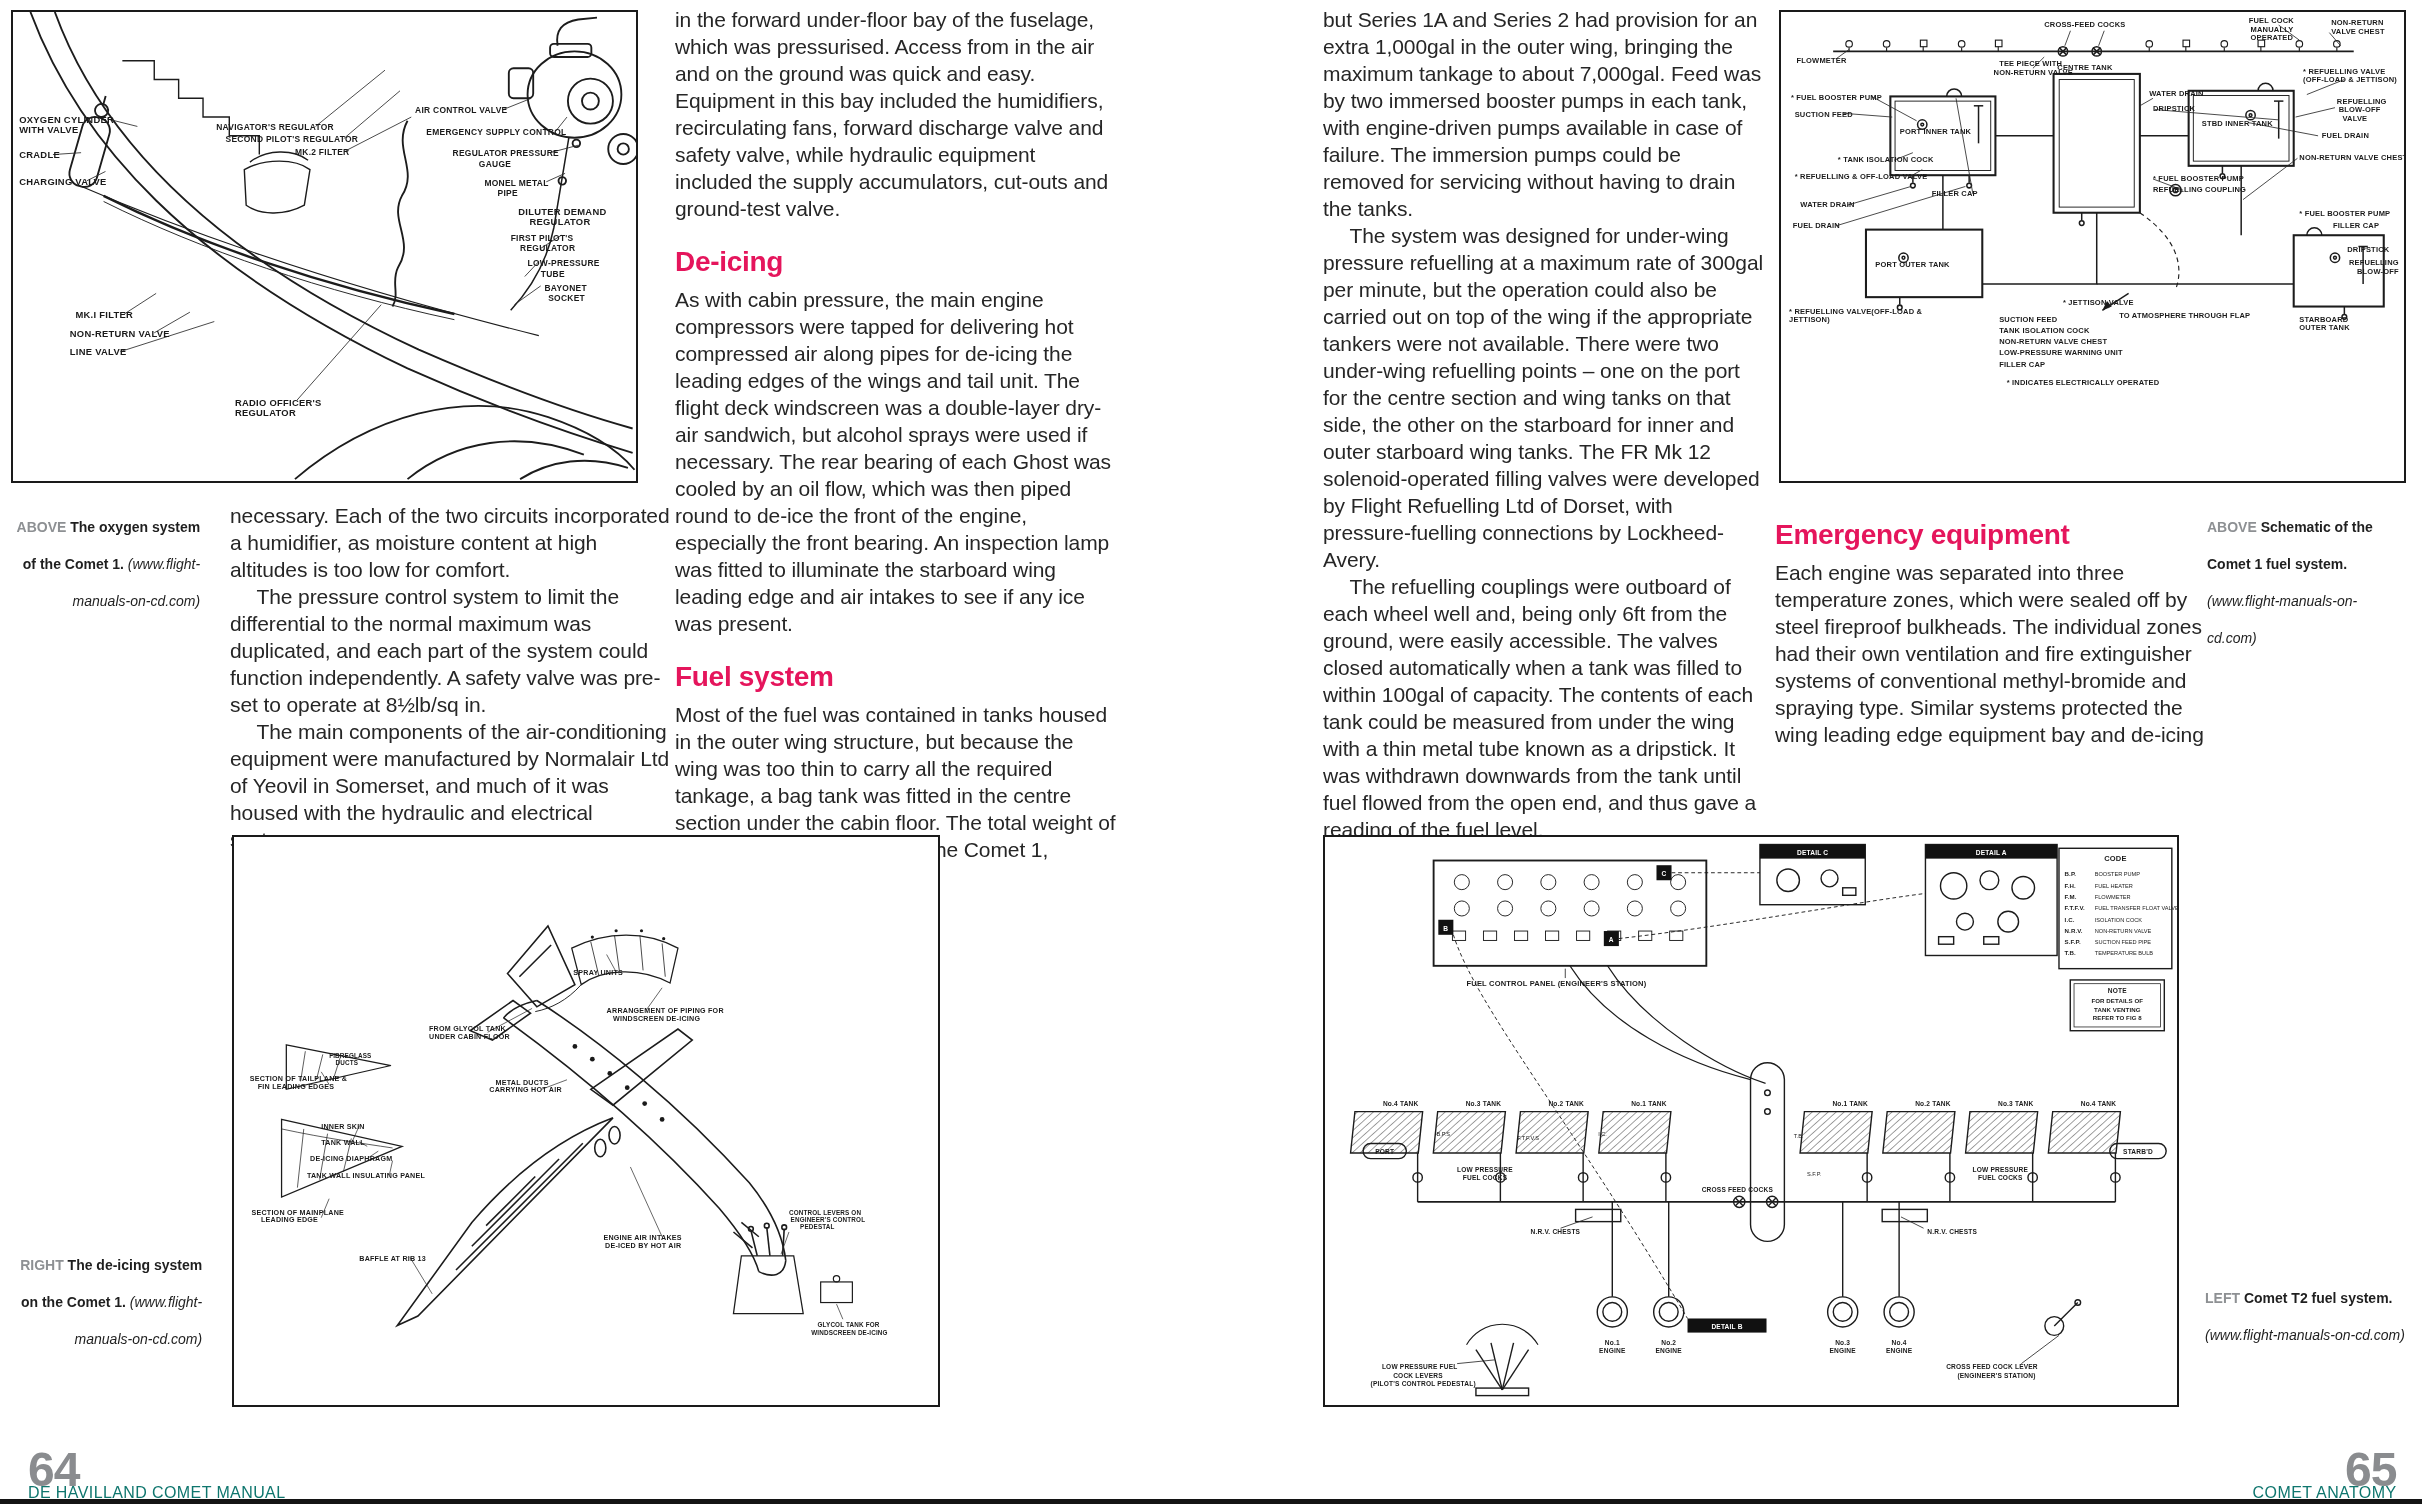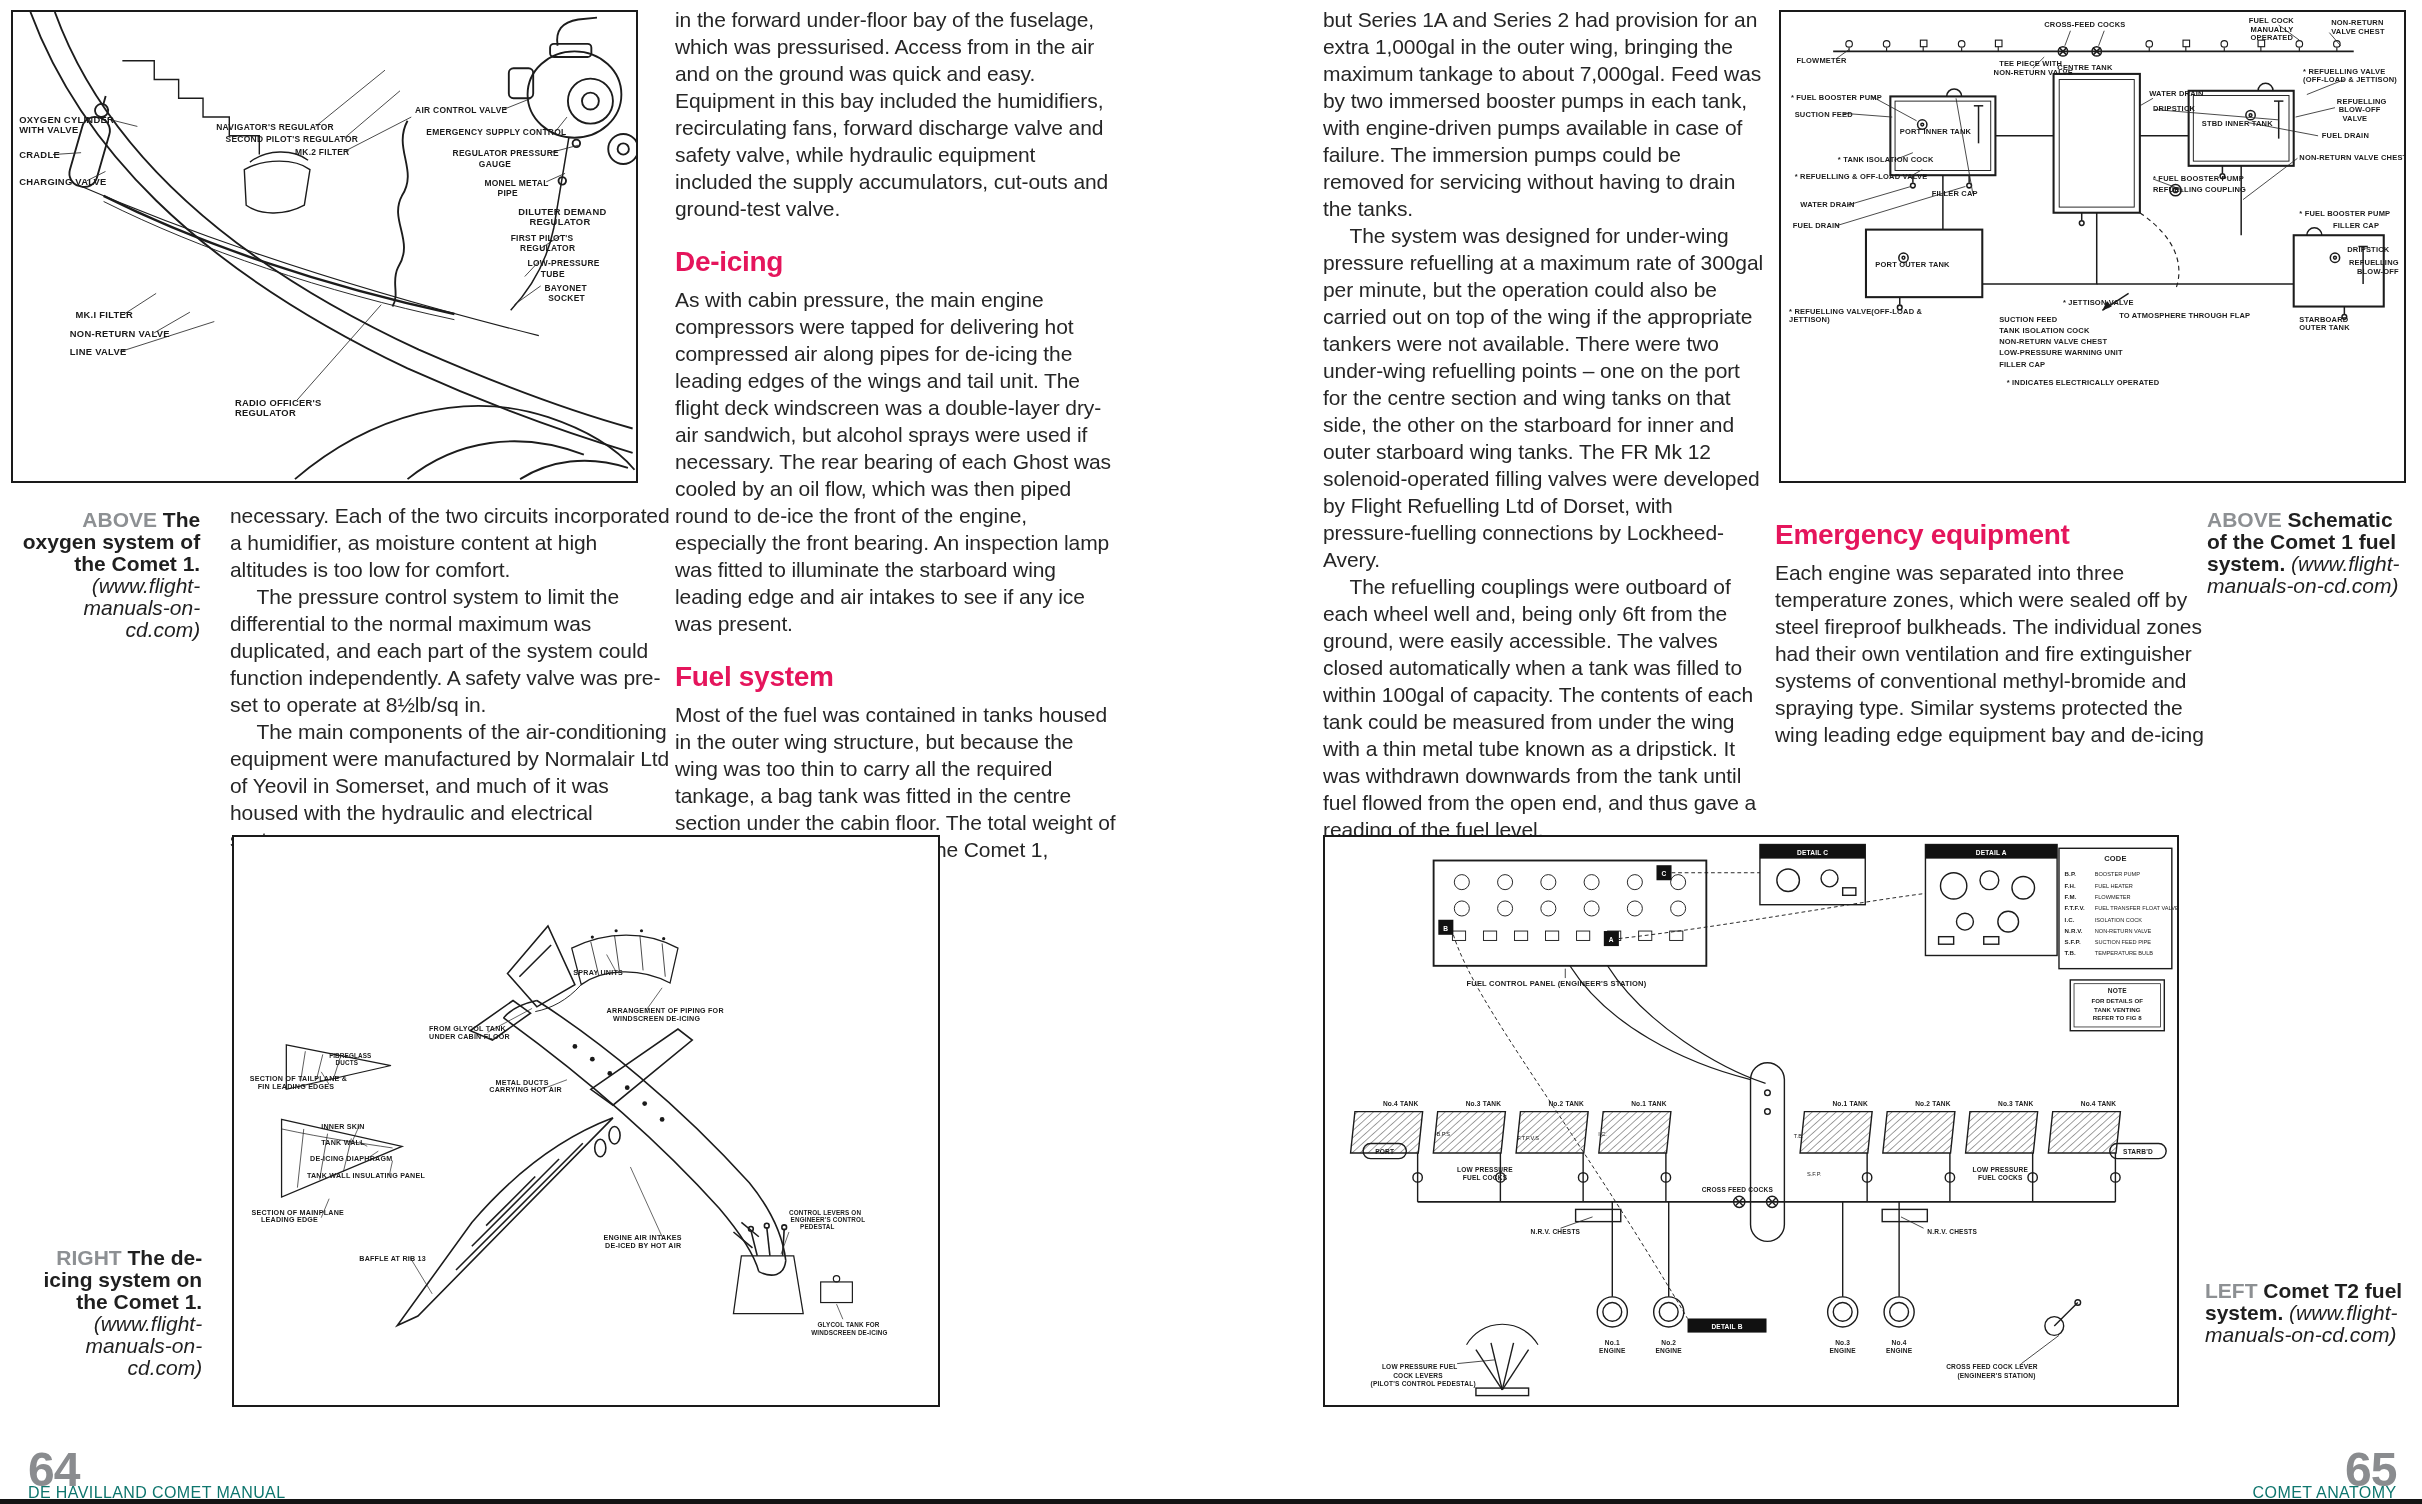--- a/index.html
+++ b/index.html
@@ -18,21 +18,21 @@
   }
   .abs{position:absolute;}
   .col{width:443px;font-size:21px;line-height:27px;letter-spacing:-0.1px;}
   .col p{margin:0;}
   .col p.ind{text-indent:26.5px;}
   h2.sect{
     font-size:28px;line-height:32px;margin:24.6px 0 7.6px 0;
     color:var(--accent);letter-spacing:-0.3px;font-weight:bold;
   }
   h2.sect.first-tight{margin-top:17px;}
-  .caption{font-size:21px;line-height:22px;font-weight:bold;color:#1f1f1f;}
+  .caption{font-size:14px;line-height:37px;font-weight:bold;color:#1f1f1f;}
   .caption.right{text-align:right;}
   .caption .tag{color:var(--tag-gray);}
   .caption .src{font-weight:normal;font-style:italic;}
   .fig{border:2.8px solid #1a1a1a;background:#fff;}
   .fig svg{display:block;width:100%;height:100%;}
   .pageno{font-size:48px;font-weight:bold;color:var(--page-gray);letter-spacing:-0.9px;}
   .pagefoot{font-size:16px;color:#0f766e;letter-spacing:0.4px;text-decoration:underline;}
   .page-edge{left:0;bottom:0;width:2423px;height:5.7px;background:#141414;}
   
   svg text{font-family:"Liberation Sans", sans-serif;font-weight:bold;fill:#1a1a1a;}

